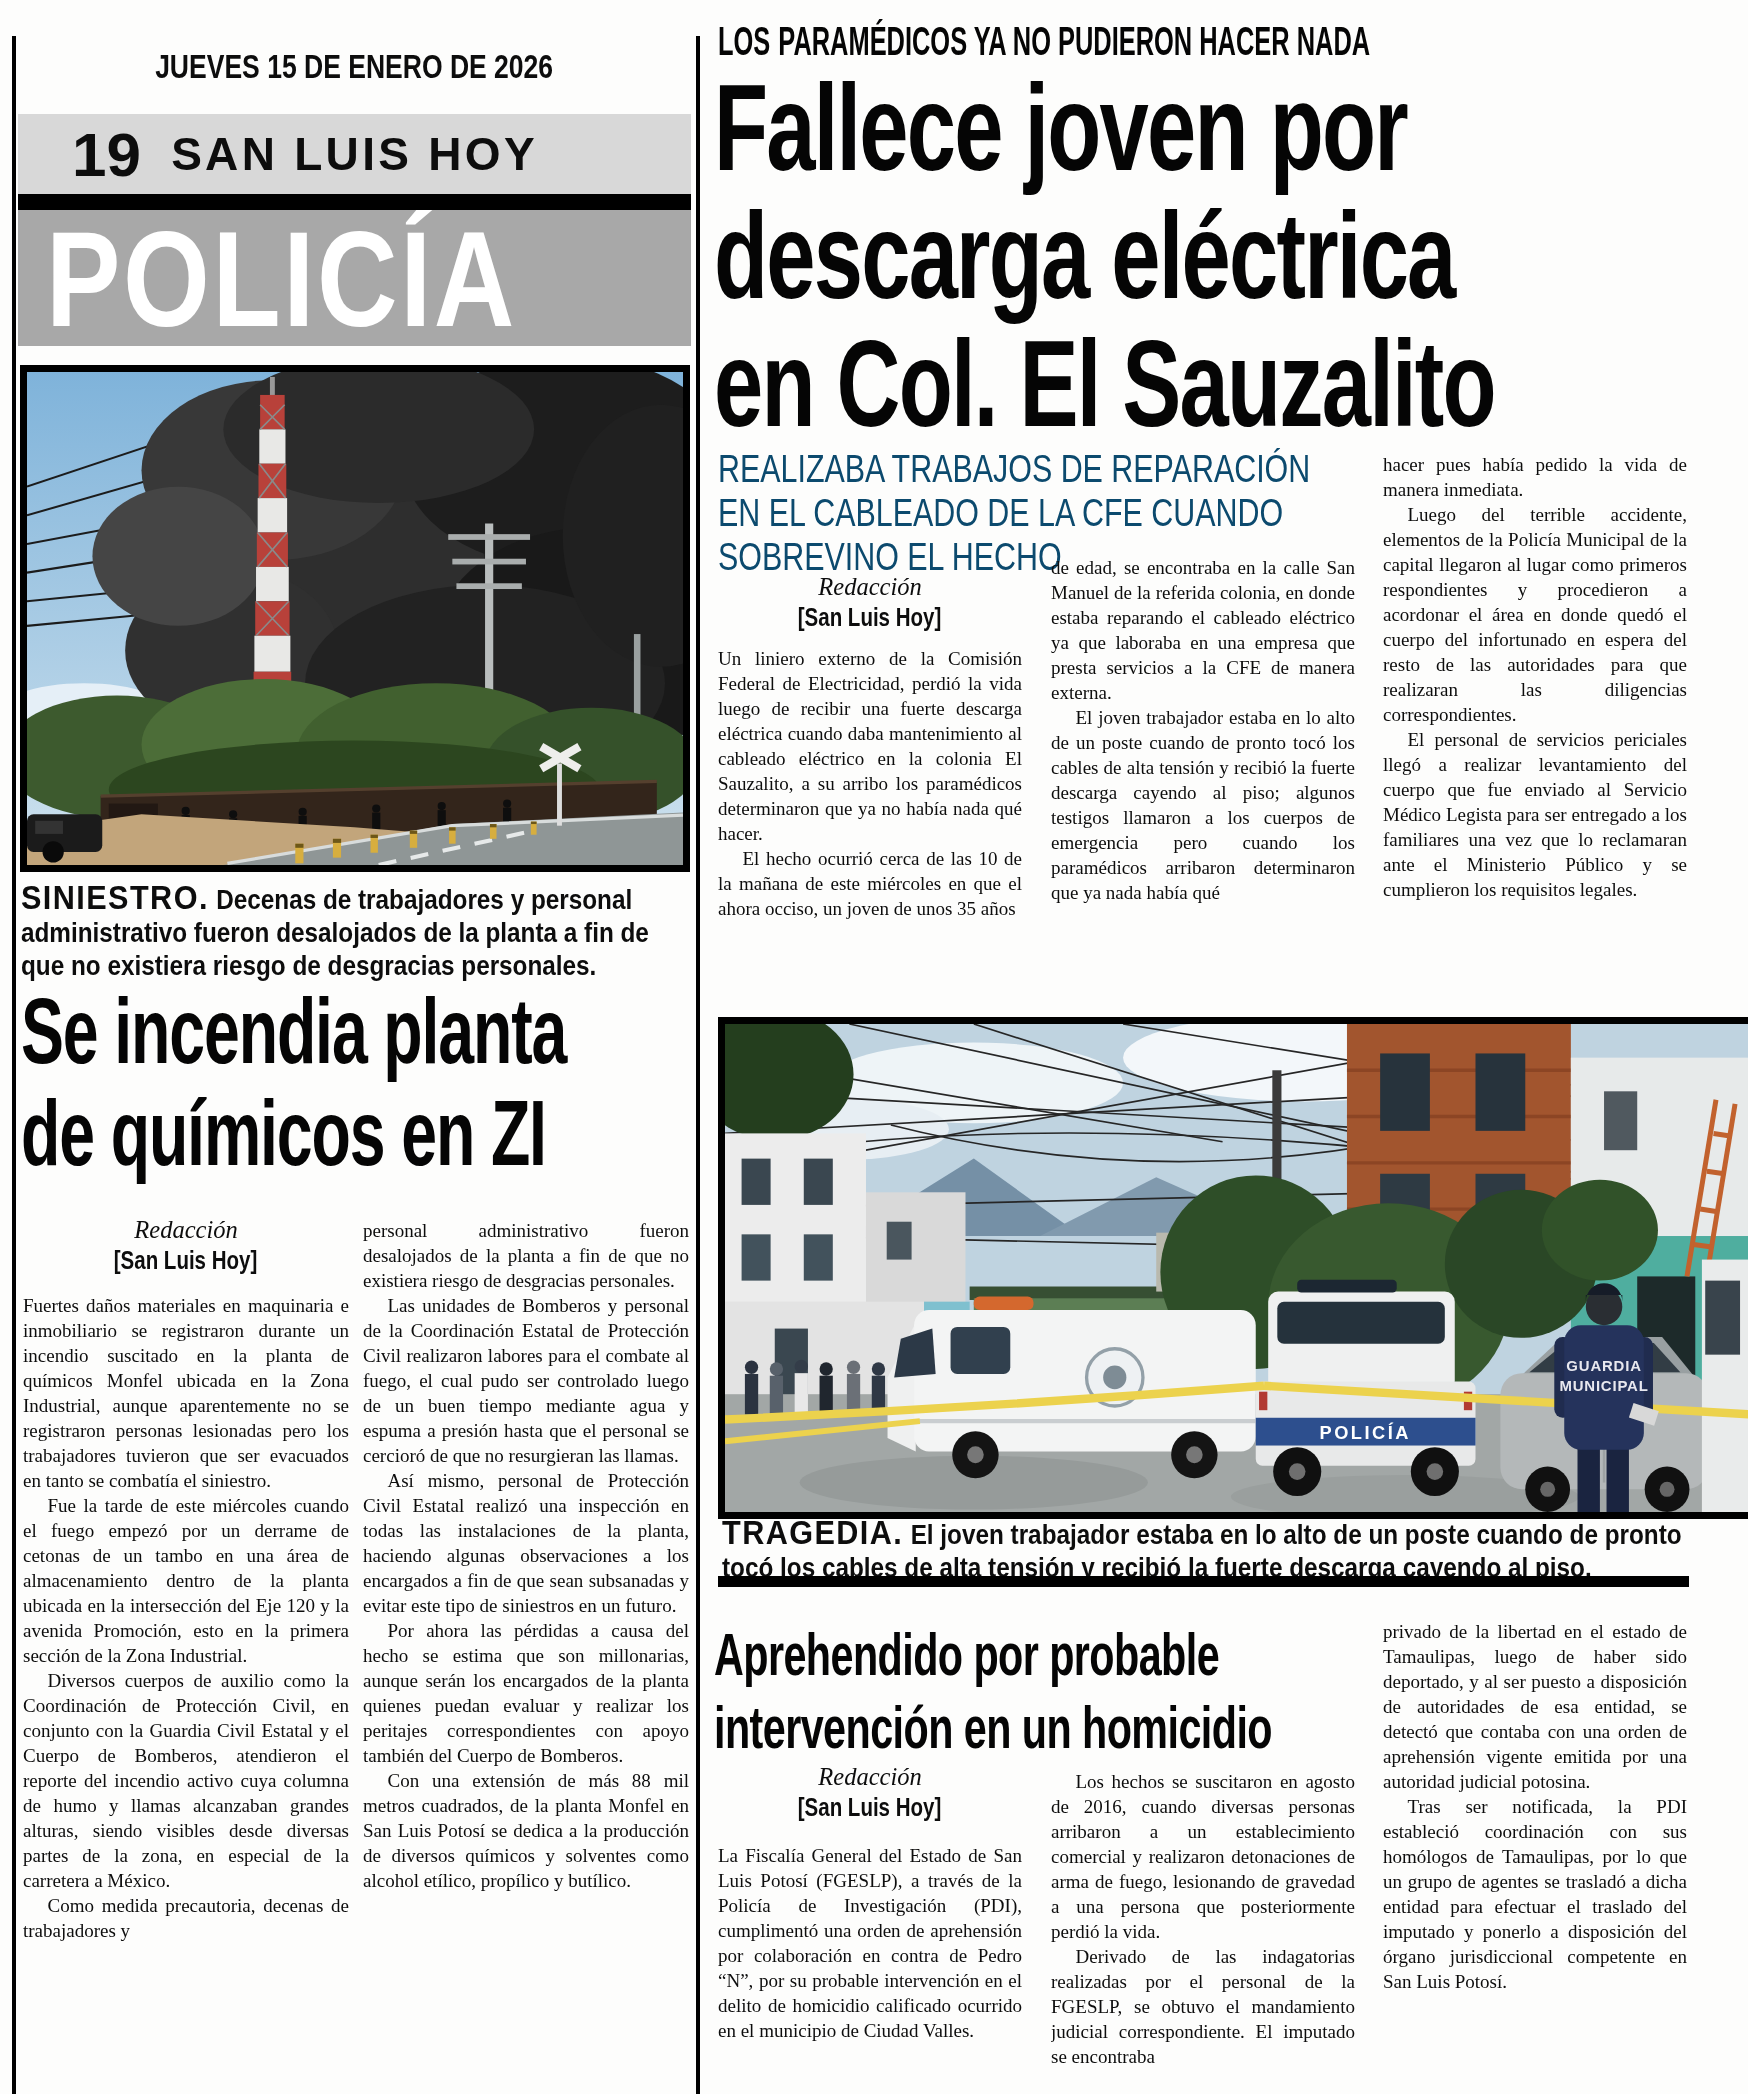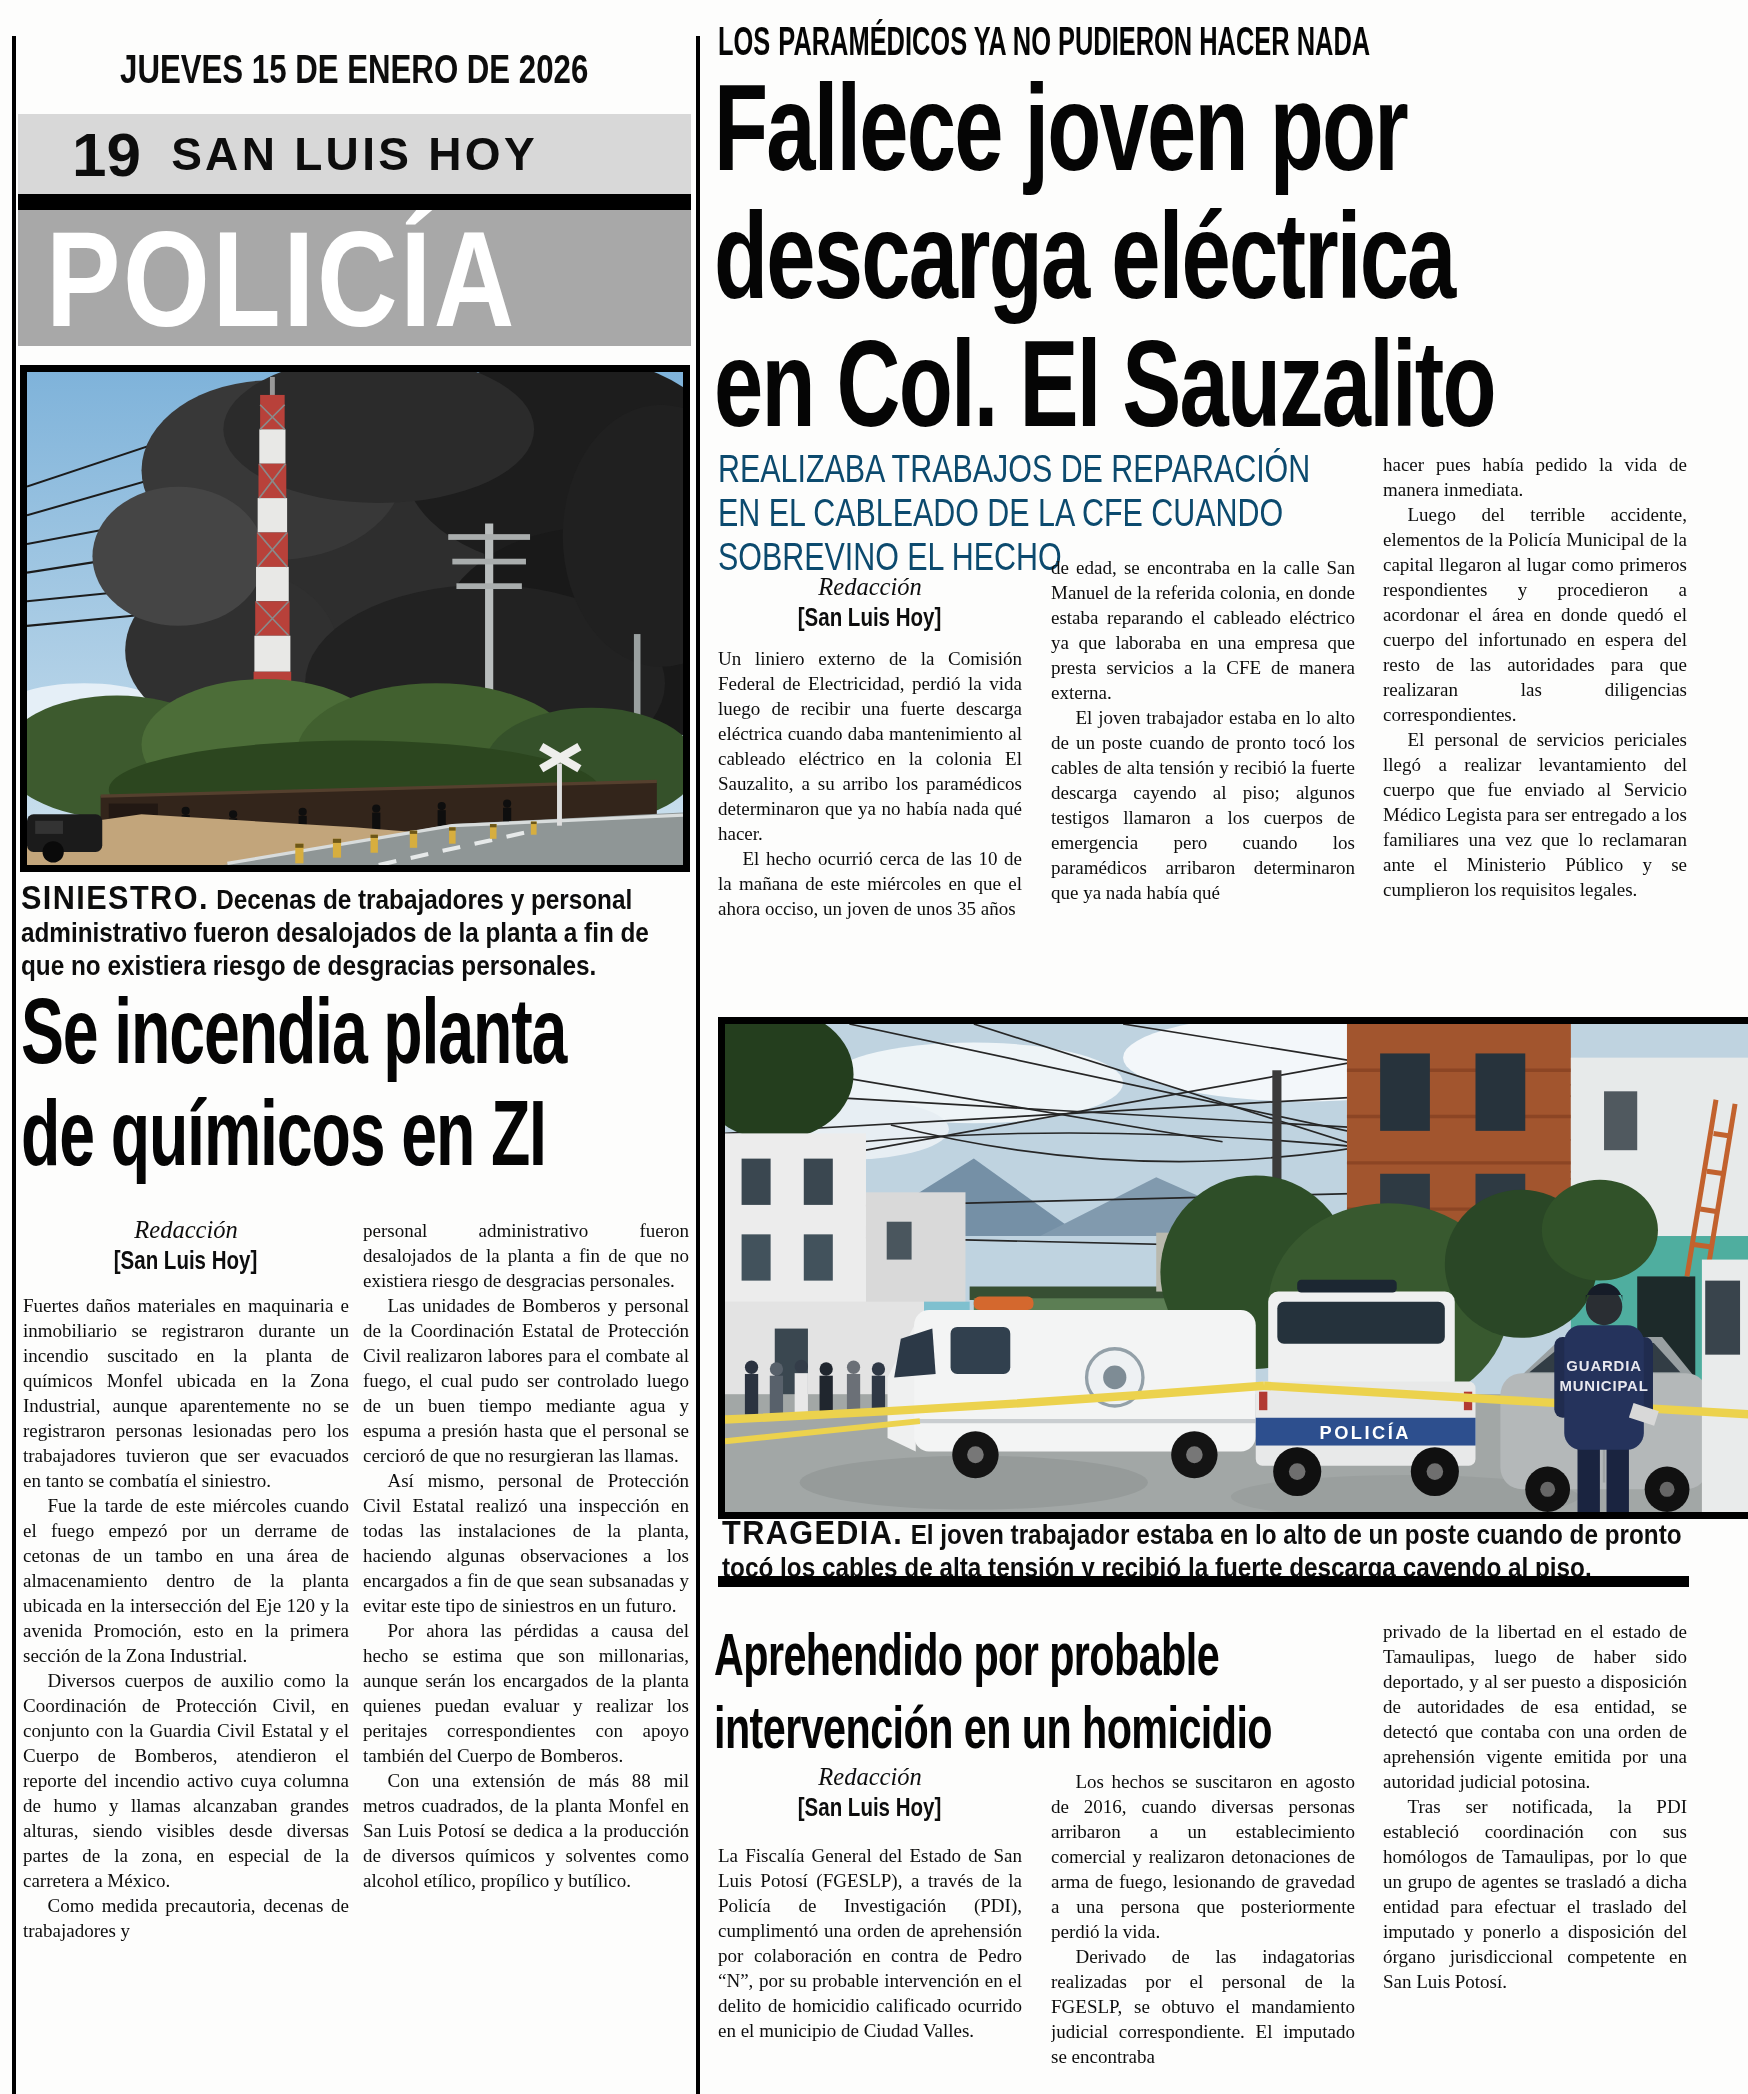--- a/index.html
+++ b/index.html
@@ -7,21 +7,21 @@
         font-family:"Liberation Serif",serif;color:#0d0d0d;}
   .abs{position:absolute;}
   .rule-v{position:absolute;background:#000;}
 
   
   .sx{display:block;transform-origin:0 0;white-space:nowrap;}
   .sxc{display:inline-block;transform-origin:50% 50%;white-space:nowrap;}
 
   
   .date-line{left:18px;top:47px;width:673px;text-align:center;
-             font-family:"Liberation Sans",sans-serif;font-weight:700;font-size:40px;}
+             font-family:"Liberation Sans",sans-serif;font-weight:700;font-size:34px;}
   .date-line .sxc{transform:scaleX(0.78);}
   .gray-bar{left:18px;top:114px;width:673px;height:80px;background:#d8d8d8;
             display:flex;align-items:center;}
   .page-num{position:absolute;left:54px;top:6.5px;font-family:"Liberation Sans",sans-serif;
             font-weight:800;font-size:62px;line-height:67px;text-align:center;}
   .masthead-title{width:100%;text-align:center;font-family:Liberation Sans, sans-serif;
             font-weight:800;font-size:46px;letter-spacing:3.3px;}
   .bar-rule{left:18px;top:194px;width:673px;height:16.4px;background:#000;}
   .section-banner{left:18px;top:210px;width:673px;height:136px;background:#a8a8a8;overflow:hidden;}
   .section-banner .sx{transform:scaleX(0.82);font-family:"Liberation Sans",sans-serif;

